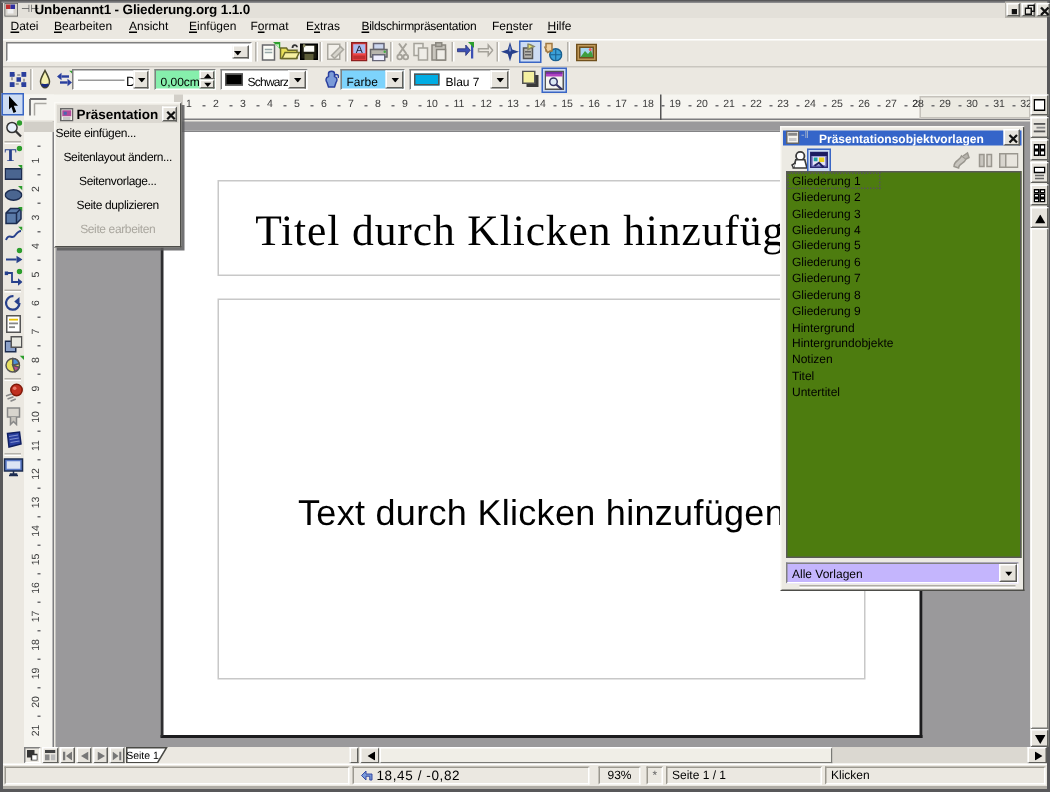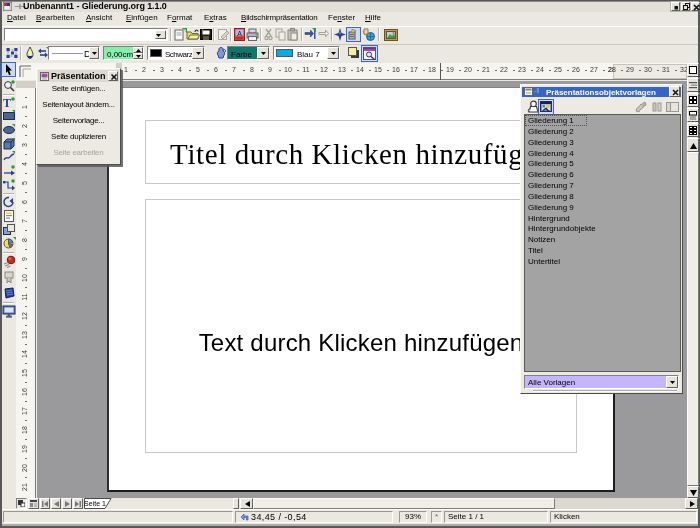--- a/index.html
+++ b/index.html
@@ -204,21 +204,21 @@
   <div class="a btn" style="right:0px;top:0px;width:12px;height:12px">
         <svg width="5" height="3" style="margin:4px 0 0 3px">
           <polygon points="0,0 5,0 2.5,3" fill="#000"></polygon>
         </svg>
       </div>
 </div>
 <svg class="a" style="left:215px;top:46px" width="12" height="14">
       <path d="M4 3 C4 1 8 1 8 3 L8 5 C10 5.5 10 8 9 9 L8 12 L4 12 L3 9 C2 8 2 5.5 4 5 Z" fill="#7a9ad8" stroke="#2a3f9e"></path>
       <path d="M8 4 C10 3 11 4 10.5 6" fill="none" stroke="#2a3f9e"></path>
     </svg>
-<div class="a sunk" style="left:227px;top:46px;width:43px;height:14px;background:#0f766e">
+<div class="a sunk" style="left:227px;top:46px;width:43px;height:14px;background:#7dd3fc">
   <div class="a" style="left:3px;top:3px;font-size:8px;color:#000">Farbe</div>
   <div class="a btn" style="right:0px;top:0px;width:12px;height:12px">
         <svg width="5" height="3" style="margin:4px 0 0 3px">
           <polygon points="0,0 5,0 2.5,3" fill="#000"></polygon>
         </svg>
       </div>
 </div>
 <div class="a sunk" style="left:273px;top:46px;width:67px;height:14px;background:#fff">
   <div class="a" style="left:2px;top:2px;width:17px;height:8px;background:#00ade4;border:1px solid #555"></div>
   <div class="a" style="left:23px;top:3px;font-size:8px;color:#000">Blau 7</div>
@@ -578,21 +578,21 @@
     </div>
 </div>
 
 <div class="a" style="left:2px;top:509px;width:696px;height:16px;background:#ebe8e1;border-top:1px solid #fff"></div>
 <div id="statusbar">
 <div class="a" style="left:3px;top:511px;width:230px;height:12px;border:1px solid;border-color:#9b988f #fff #fff #9b988f"></div>
 <div class="a" style="left:235px;top:511px;width:158px;height:12px;border:1px solid;border-color:#9b988f #fff #fff #9b988f"></div>
 <svg class="a" style="left:240px;top:513px" width="9" height="8">
       <path d="M1 4 L4 1 L4 3 L8 3 L8 7 L6.5 7 L6.5 4.5 L4 4.5 L4 7 Z" fill="#7a9ad8" stroke="#2a3f9e" stroke-width="0.6"></path>
     </svg>
-<div class="a" style="left:251px;top:512px;font-size:9px;letter-spacing:0.4px;color:#000">34,45 / -0,54</div>
+<div class="a" style="left:251px;top:512px;font-size:9px;letter-spacing:0.4px;color:#000">18,45 / -0,82</div>
 <div class="a" style="left:399px;top:511px;width:28px;height:12px;border:1px solid;border-color:#9b988f #fff #fff #9b988f"></div>
 <div class="a" style="left:399px;top:512px;width:28px;text-align:center;font-size:8px;color:#000">93%</div>
 <div class="a" style="left:431px;top:511px;width:11px;height:12px;border:1px solid;border-color:#9b988f #fff #fff #9b988f"></div>
 <div class="a" style="left:431px;top:512px;width:11px;text-align:center;font-size:8px;color:#666">*</div>
 <div class="a" style="left:444px;top:511px;width:104px;height:12px;border:1px solid;border-color:#9b988f #fff #fff #9b988f"></div>
 <div class="a" style="left:448px;top:512px;font-size:8px;color:#000">Seite 1 / 1</div>
 <div class="a" style="left:550px;top:511px;width:147px;height:12px;border:1px solid;border-color:#9b988f #fff #fff #9b988f"></div>
 <div class="a" style="left:554px;top:512px;font-size:8px;color:#000">Klicken</div>
 </div>
 <div class="a" style="left:2px;top:524px;width:696px;height:2px;background:#b0ada6"></div>
@@ -604,21 +604,21 @@
       <rect x="1.5" y="1.5" width="6" height="4" fill="#b04a9a"></rect>
       <rect x="2.5" y="2.5" width="2" height="2" fill="#4a66b0"></rect>
       <rect x="2" y="6" width="5" height="2" fill="#c8c8c8"></rect>
     </svg>
   <div class="a" style="left:14px;top:2px;font-size:9px;font-weight:bold;color:#000">Präsentation</div>
   <div class="a btn" style="right:2px;top:2px;width:10px;height:10px">
       <svg width="8" height="8" style="margin:1px 0 0 1px">
         <path d="M1.5 1.5 L6.5 6.5 M6.5 1.5 L1.5 6.5" stroke="#111" stroke-width="1.5"></path>
       </svg>
     </div>
-  <div class="a" style="left:0;top:15px;width:100%;text-align:center;font-size:8px;white-space:nowrap;letter-spacing:-0.25px;color:#000">Seite einfügen...</div>
+  <div class="a" style="left:0;top:15px;width:100%;font-size:8px;white-space:nowrap;letter-spacing:-0.25px;color:#000">Seite einfügen...</div>
   <div class="a" style="left:0;top:31px;width:100%;text-align:center;font-size:8px;white-space:nowrap;letter-spacing:-0.25px;color:#000">Seitenlayout ändern...</div>
   <div class="a" style="left:0;top:47px;width:100%;text-align:center;font-size:8px;white-space:nowrap;letter-spacing:-0.25px;color:#000">Seitenvorlage...</div>
   <div class="a" style="left:0;top:63px;width:100%;text-align:center;font-size:8px;white-space:nowrap;letter-spacing:-0.25px;color:#000">Seite duplizieren</div>
   <div class="a" style="left:0;top:79px;width:100%;text-align:center;font-size:8px;white-space:nowrap;letter-spacing:-0.25px;color:#a9a69e">Seite earbeiten</div>
 </div>
 
 <div class="a" id="stylist" style="left:520px;top:84px;width:163px;height:310px;background:#eceae3;border:1px solid;border-color:#fbfaf6 #4d4d49 #4d4d49 #fbfaf6">
   <div class="a" style="left:1px;top:2px;right:1px;height:10px;background:#3565c9"></div>
   <svg class="a" style="left:3px;top:2px" width="9" height="9">
       <rect x="0.5" y="0.5" width="8" height="8" fill="#f4f2ec" stroke="#666"></rect>
@@ -653,21 +653,21 @@
     </svg>
   <svg class="a" style="left:131px;top:16px" width="10" height="12">
       <rect x="1" y="2" width="3" height="8" fill="#c8c5be" stroke="#9a978f"></rect>
       <rect x="6" y="2" width="3" height="8" fill="#d8d5ce" stroke="#9a978f"></rect>
     </svg>
   <svg class="a" style="left:145px;top:16px" width="13" height="12">
       <rect x="0.5" y="1.5" width="8" height="9" fill="#d8d5ce" stroke="#9a978f"></rect>
       <rect x="4.5" y="1.5" width="8" height="9" fill="#e8e5de" stroke="#9a978f"></rect>
     </svg>
 
-  <div class="a" style="left:3px;top:29px;width:157px;height:258px;background:#a3a3a3;border:1px solid #5a5a56">
+  <div class="a" style="left:3px;top:29px;width:157px;height:258px;background:#4d7c0f;border:1px solid #5a5a56">
     <div class="a" style="left:0px;top:0px;width:62px;height:11px;border:1px dotted #555"></div>
     <div id="items" style="position:absolute;left:3px;top:1px;font-size:8px;color:#000;line-height:10.85px;white-space:pre">Gliederung 1
 Gliederung 2
 Gliederung 3
 Gliederung 4
 Gliederung 5
 Gliederung 6
 Gliederung 7
 Gliederung 8
 Gliederung 9

